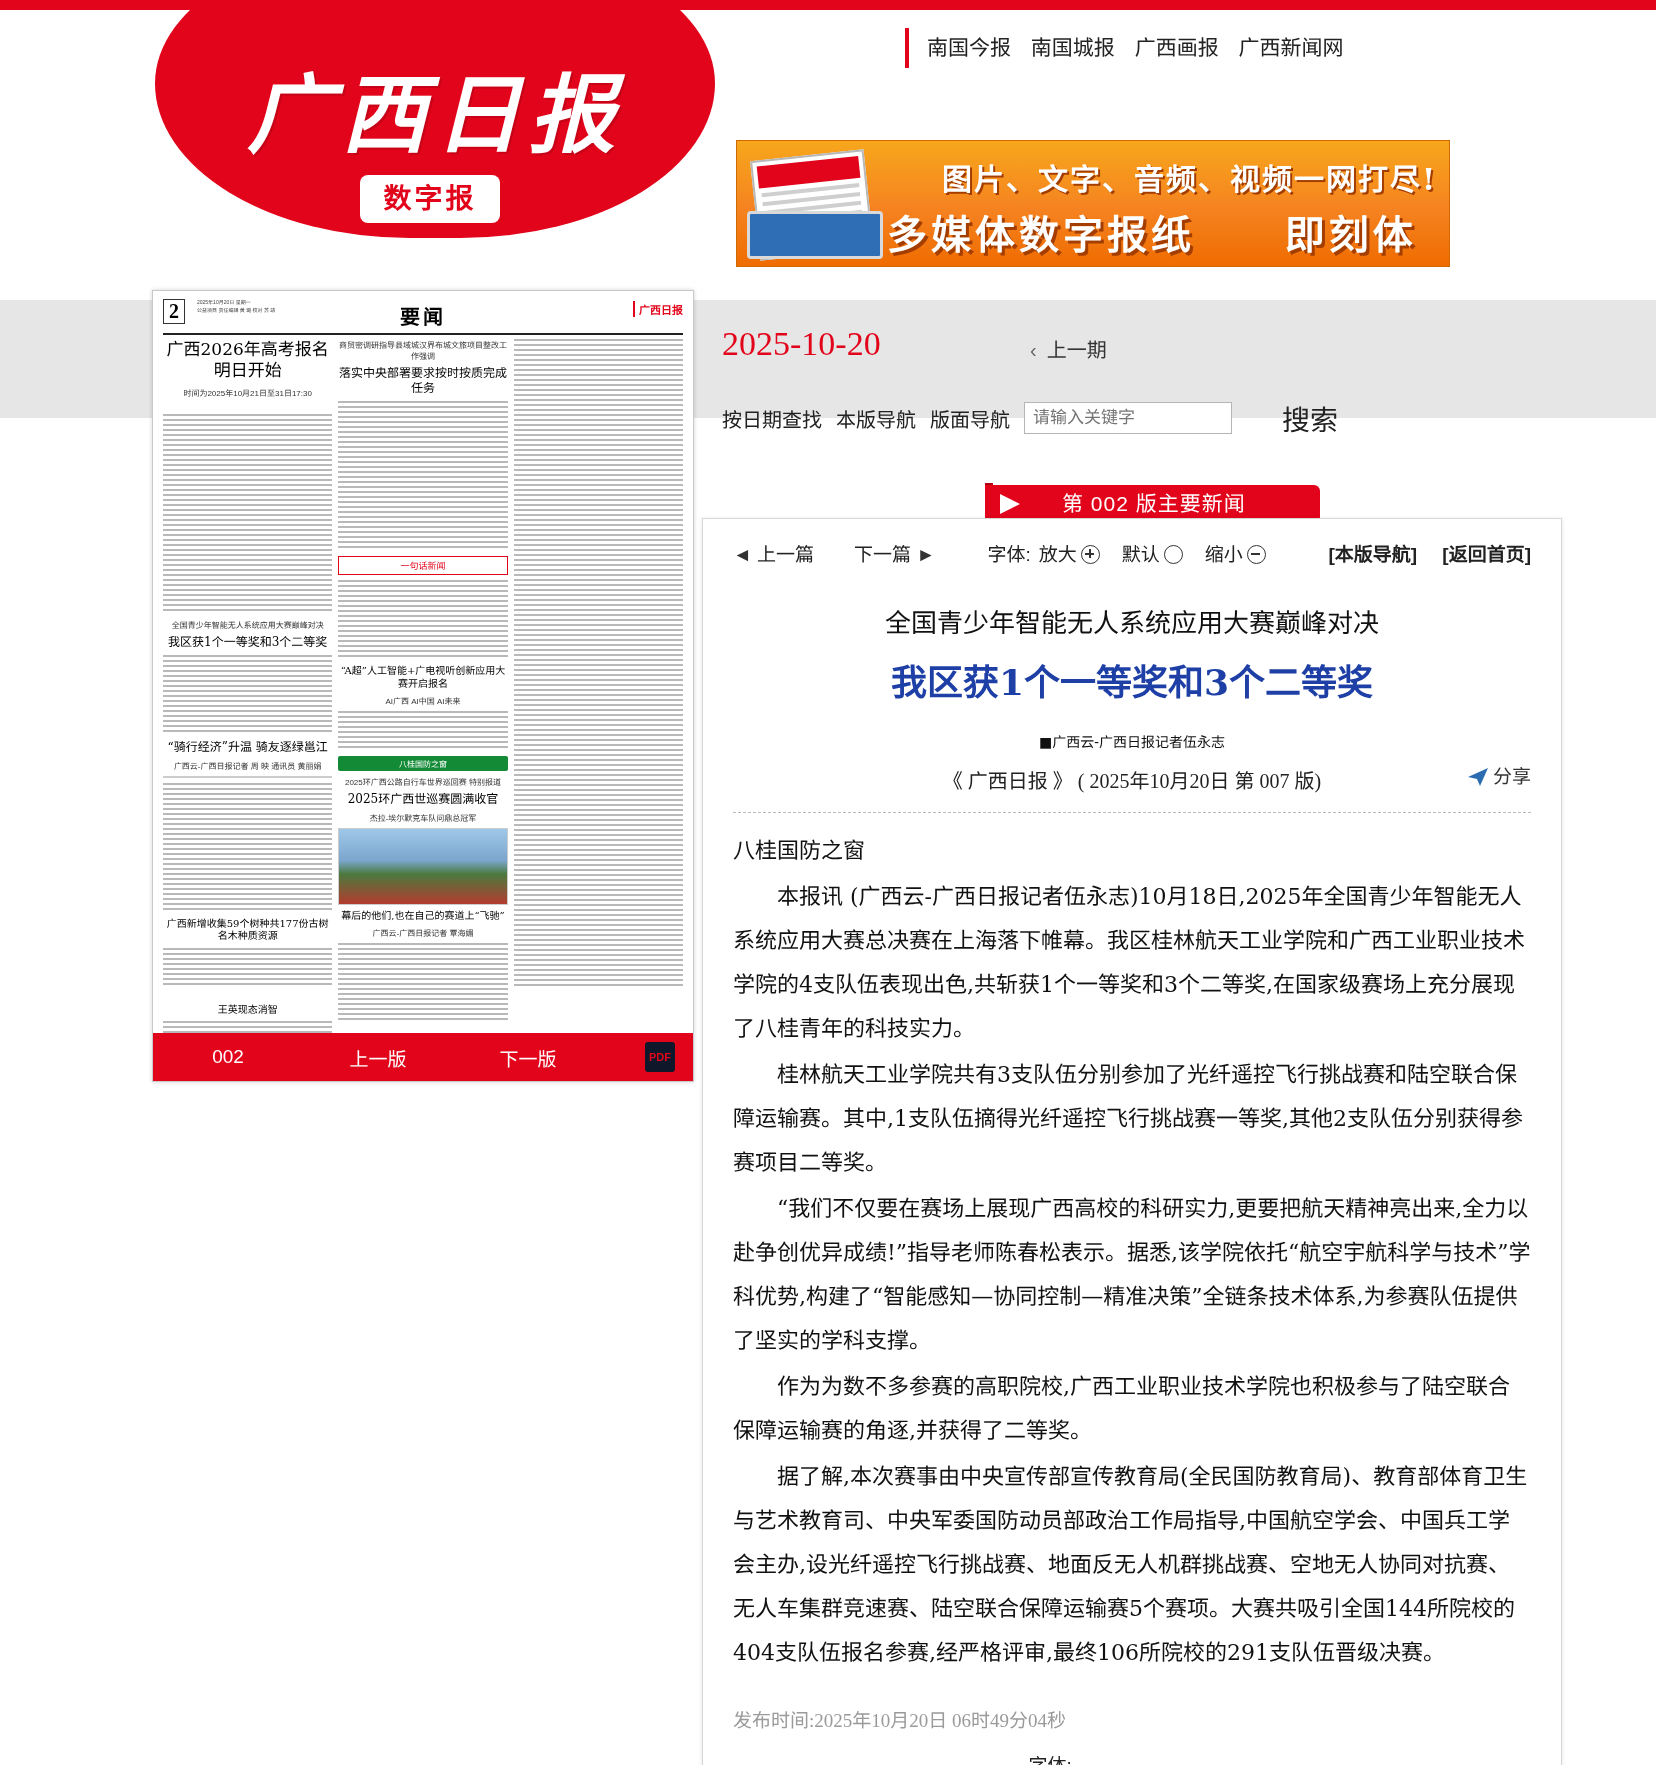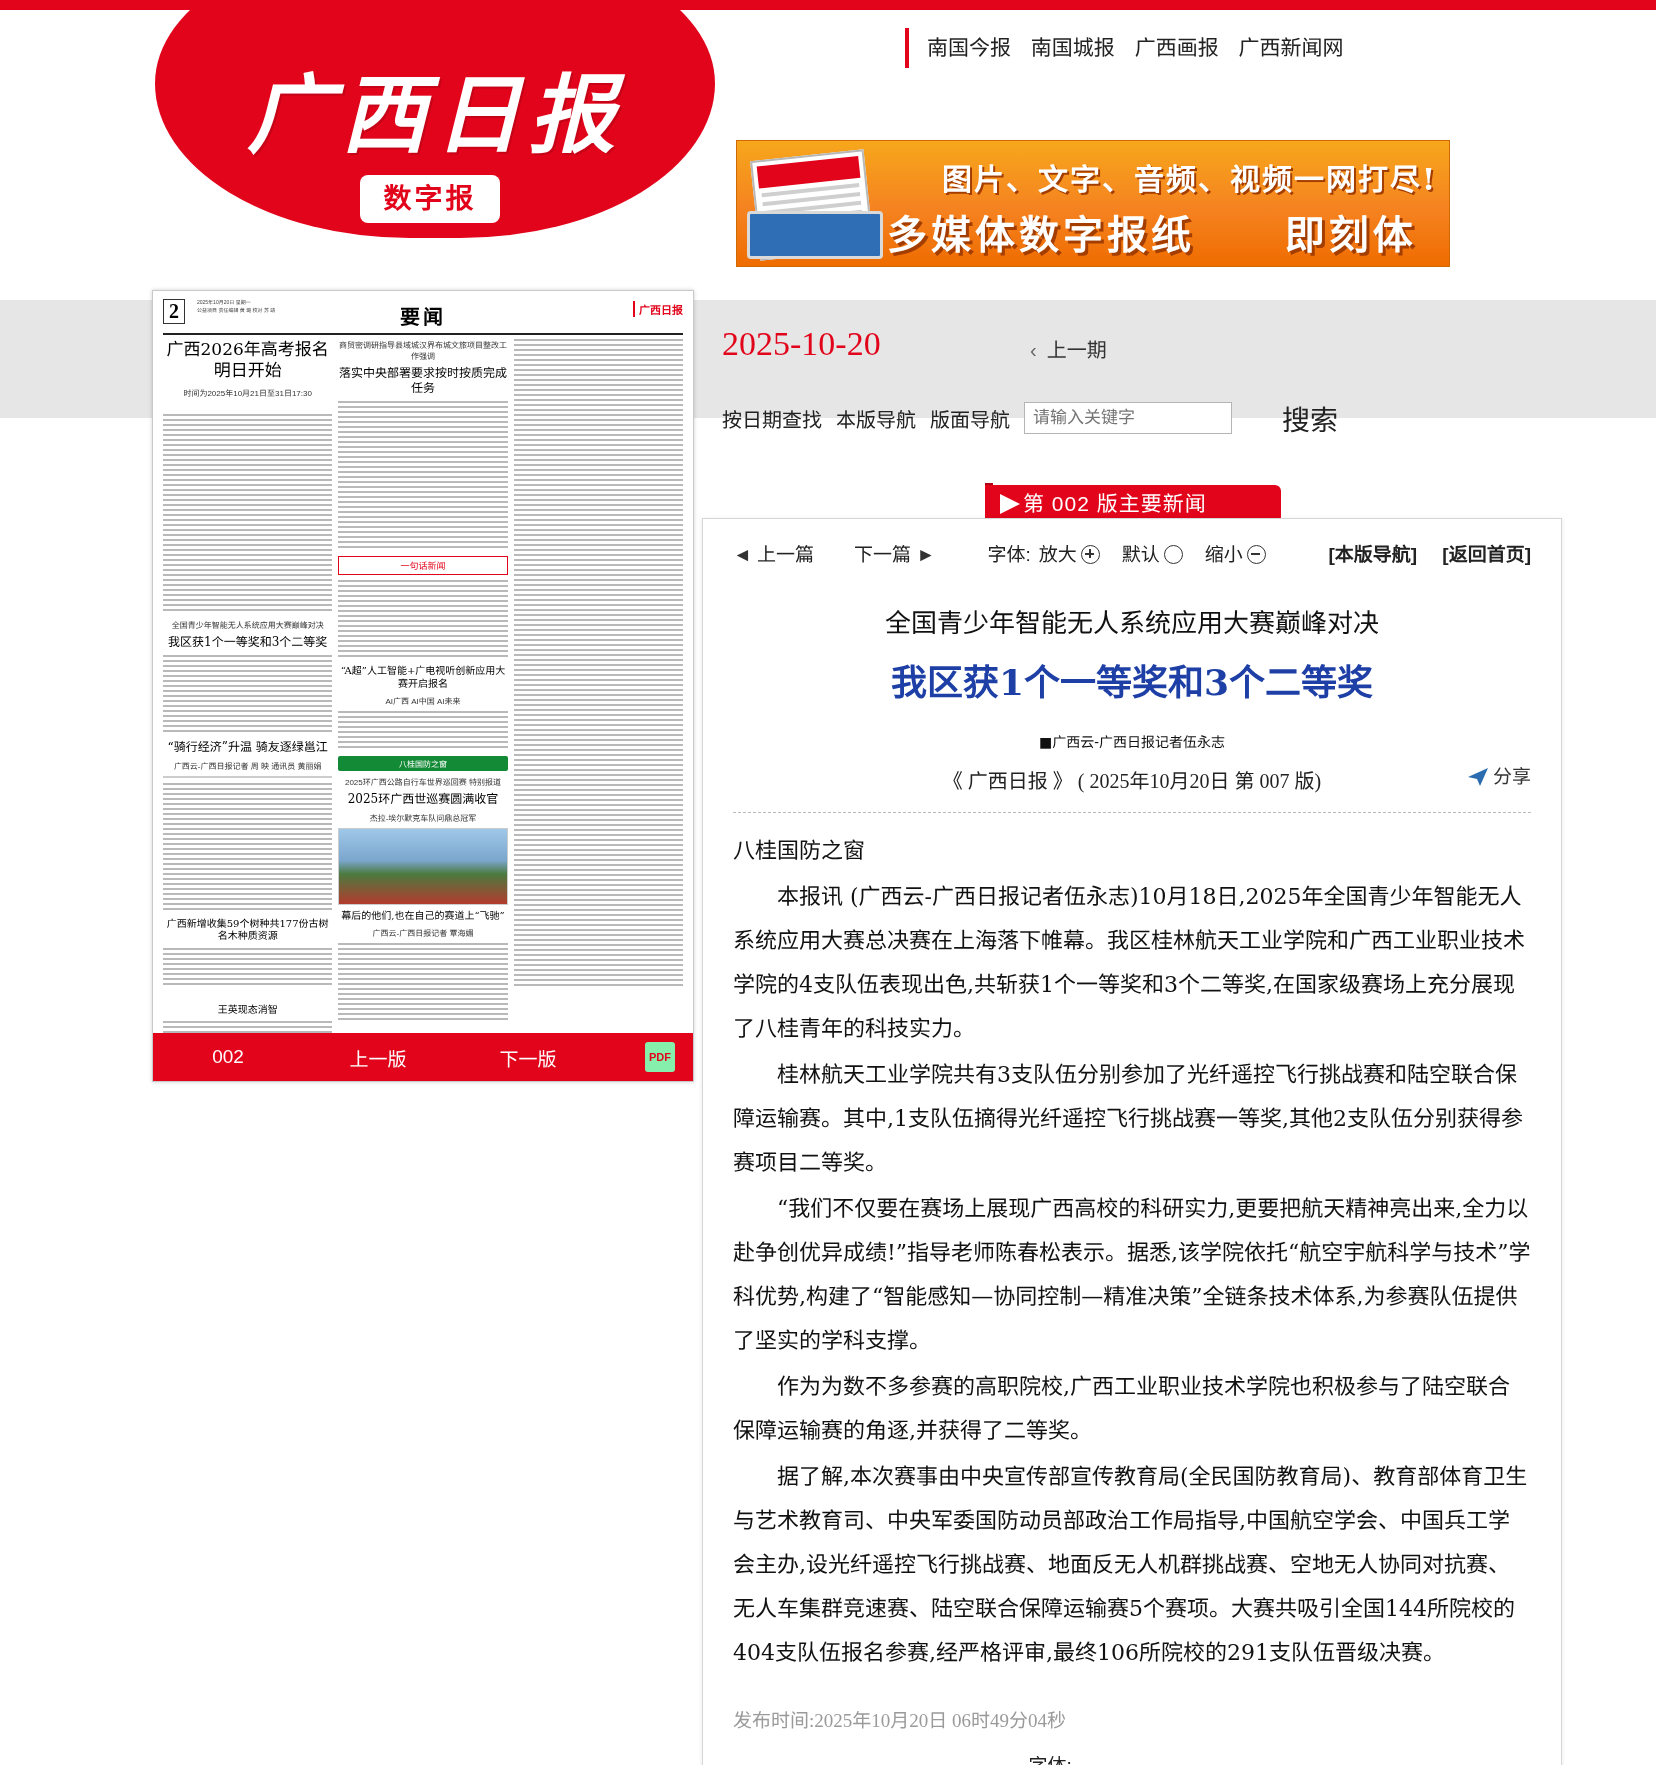--- a/index.html
+++ b/index.html
@@ -281,21 +281,21 @@
     display: flex;
     align-items: center;
     font-size: 19px;
   }
   .pt-footer .f-num { width: 150px; text-align: center; }
   .pt-footer .f-prev, .pt-footer .f-next { width: 150px; text-align: center; cursor: pointer; }
   .pt-footer .f-pdf {
     margin-left: auto;
     margin-right: 18px;
     width: 30px; height: 30px;
-    background: #86efac;
+    background: #0f172a;
     color: #e2041b;
     font-size: 11px;
     font-weight: 700;
     border-radius: 3px;
     display: flex; align-items: center; justify-content: center;
     cursor: pointer;
   }
 
   
   .date-line {
@@ -352,21 +352,21 @@
   .ribbon {
     position: absolute;
     left: 985px;
     top: 485px;
     width: 258px;
     height: 38px;
     background: #e2041b;
     color: #ffffff;
     font-size: 21px;
     line-height: 38px;
-    padding-left: 38px;
+    padding-left: 77px;
     border-radius: 0 6px 6px 0;
     letter-spacing: 1px;
   }
   .ribbon-arrow {
     position: absolute;
     left: 1000px;
     top: 494px;
     width: 0; height: 0;
     border-top: 10px solid transparent;
     border-bottom: 10px solid transparent;

